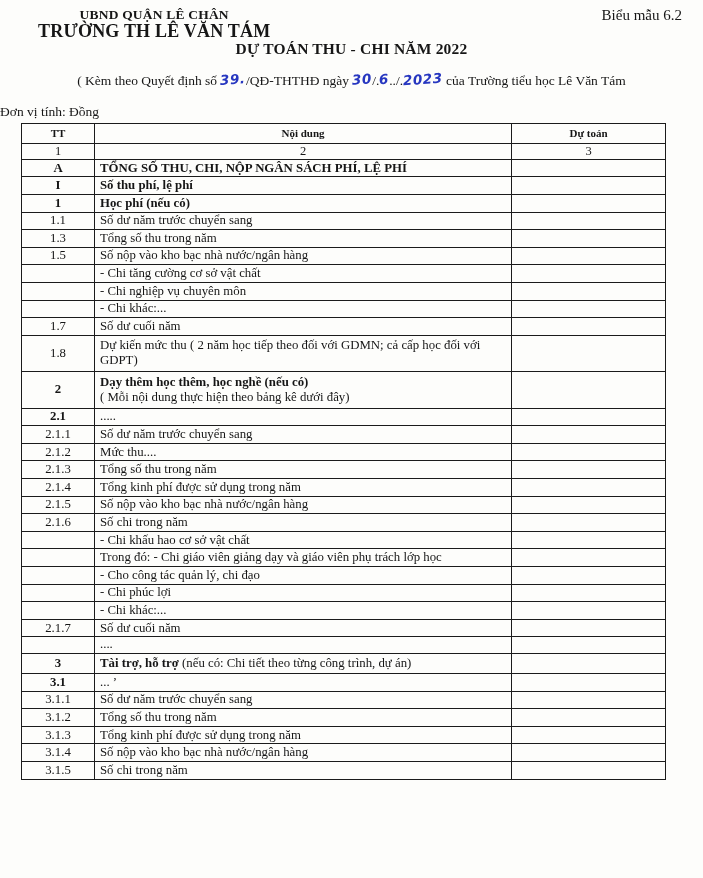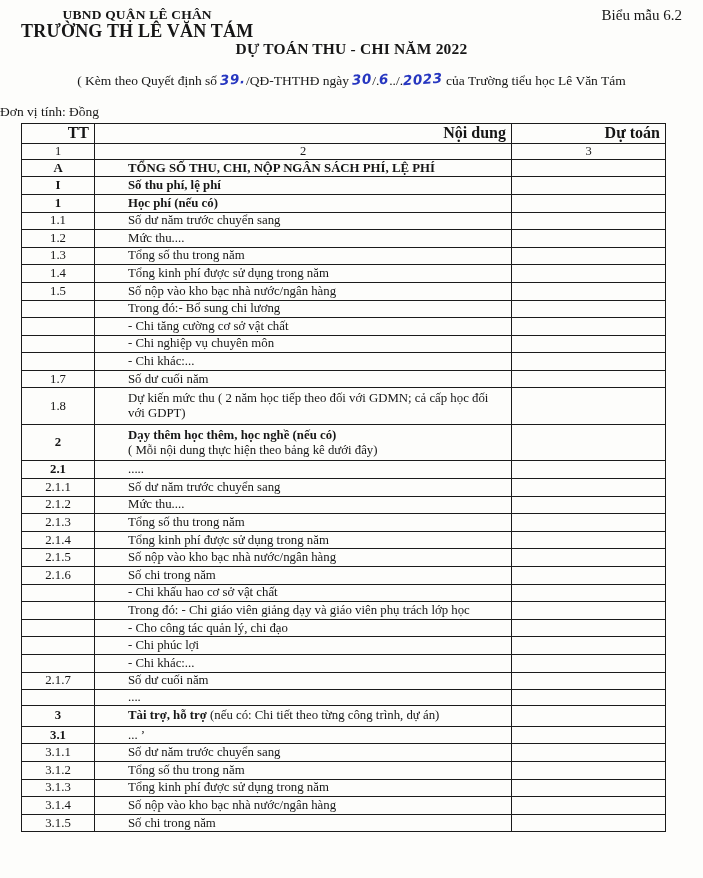--- a/index.html
+++ b/index.html
@@ -6,21 +6,21 @@
   .page {
     width:703px; height:878px;
     background:#fdfdfb;
     font-family:"Liberation Serif", serif;
     color:#161616;
     position:relative;
     overflow:hidden;
     margin:0 auto;
     box-sizing:border-box;
   }
-  .header-row { display:flex; justify-content:space-between; align-items:flex-start; padding:6px 21px 0 21px; }
+  .header-row { display:flex; justify-content:space-between; align-items:flex-start; padding:6px 21px 0 21px;margin-left:17px; }
   .org-block { display:inline-block; text-align:center; line-height:17px; }
   .org1 { font-size:13.5px; font-weight:600; letter-spacing:.2px; }
   .org2 { font-size:18px; font-weight:bold; letter-spacing:.2px; }
   .form-label { font-size:15px; padding-top:1px; }
   .doc-title { text-align:center; font-size:15.5px; font-weight:bold; letter-spacing:.2px; }
   .decision { text-align:center; font-size:13.5px; margin-top:14px; white-space:nowrap; }
   .hw {
     color:#2737c0;
     font-family:"DejaVu Sans", sans-serif;
     font-style:italic; font-weight:bold;
@@ -39,29 +39,29 @@
   table.budget col.c-ct { width:417px; }
   table.budget col.c-vl { width:154px; }
   table.budget th, table.budget td {
     border:1px solid #1b1b1b;
     padding:0 5px;
     font-size:12.8px;
     line-height:1.18;
     vertical-align:middle;
     overflow:hidden;
   }
-  table.budget th { font-size:16px; font-weight:bold; height:19px; text-align:right; }
+  table.budget th { font-size:11px; font-weight:bold; height:19px; text-align:center; }
   tr.idxrow td { height:14px; text-align:center; font-size:12.5px; padding:0; }
   tr.single { height:17.6px; }
   tr.double { height:36.5px; }
   tr.small  { height:12px; }
   tr.mid    { height:20.5px; }
   td.tt { text-align:center; padding:0 2px; }
   td.tt.b { font-weight:bold; }
-  td.ct .ln { white-space:normal;margin-left:28px; }
+  td.ct .ln { white-space:normal; }
   span.b { font-weight:bold; }
 </style>
 </head>
 <body>
 
 <div class="page">
 
   <div class="header-row">
     <div class="org-block">
       <div class="org1">UBND QUẬN LÊ CHÂN</div>
@@ -117,51 +117,30 @@
           <td class="vl"></td>
         </tr>
         <tr class="single">
           <td class="tt">1.1</td>
           <td class="ct">
             <div class="ln"><span>Số dư năm trước chuyển sang</span></div>
           </td>
           <td class="vl"></td>
         </tr>
         <tr class="single">
-          <td class="tt">1.2</td>
-          <td class="ct">
-            <div class="ln"><span>Mức thu....</span></div>
-          </td>
-          <td class="vl"></td>
-        </tr>
-        <tr class="single">
           <td class="tt">1.3</td>
           <td class="ct">
             <div class="ln"><span>Tổng số thu trong năm</span></div>
           </td>
           <td class="vl"></td>
         </tr>
         <tr class="single">
-          <td class="tt">1.4</td>
-          <td class="ct">
-            <div class="ln"><span>Tổng kinh phí được sử dụng trong năm</span></div>
-          </td>
-          <td class="vl"></td>
-        </tr>
-        <tr class="single">
           <td class="tt">1.5</td>
           <td class="ct">
             <div class="ln"><span>Số nộp vào kho bạc nhà nước/ngân hàng</span></div>
-          </td>
-          <td class="vl"></td>
-        </tr>
-        <tr class="single">
-          <td class="tt"></td>
-          <td class="ct">
-            <div class="ln"><span>Trong đó:- Bổ sung chi lương</span></div>
           </td>
           <td class="vl"></td>
         </tr>
         <tr class="single">
           <td class="tt"></td>
           <td class="ct">
             <div class="ln"><span>- Chi tăng cường cơ sở vật chất</span></div>
           </td>
           <td class="vl"></td>
         </tr>

